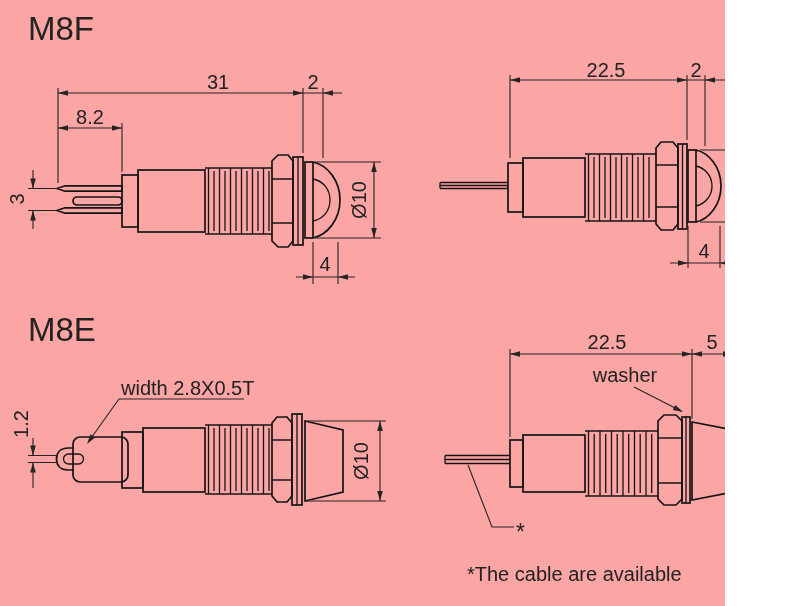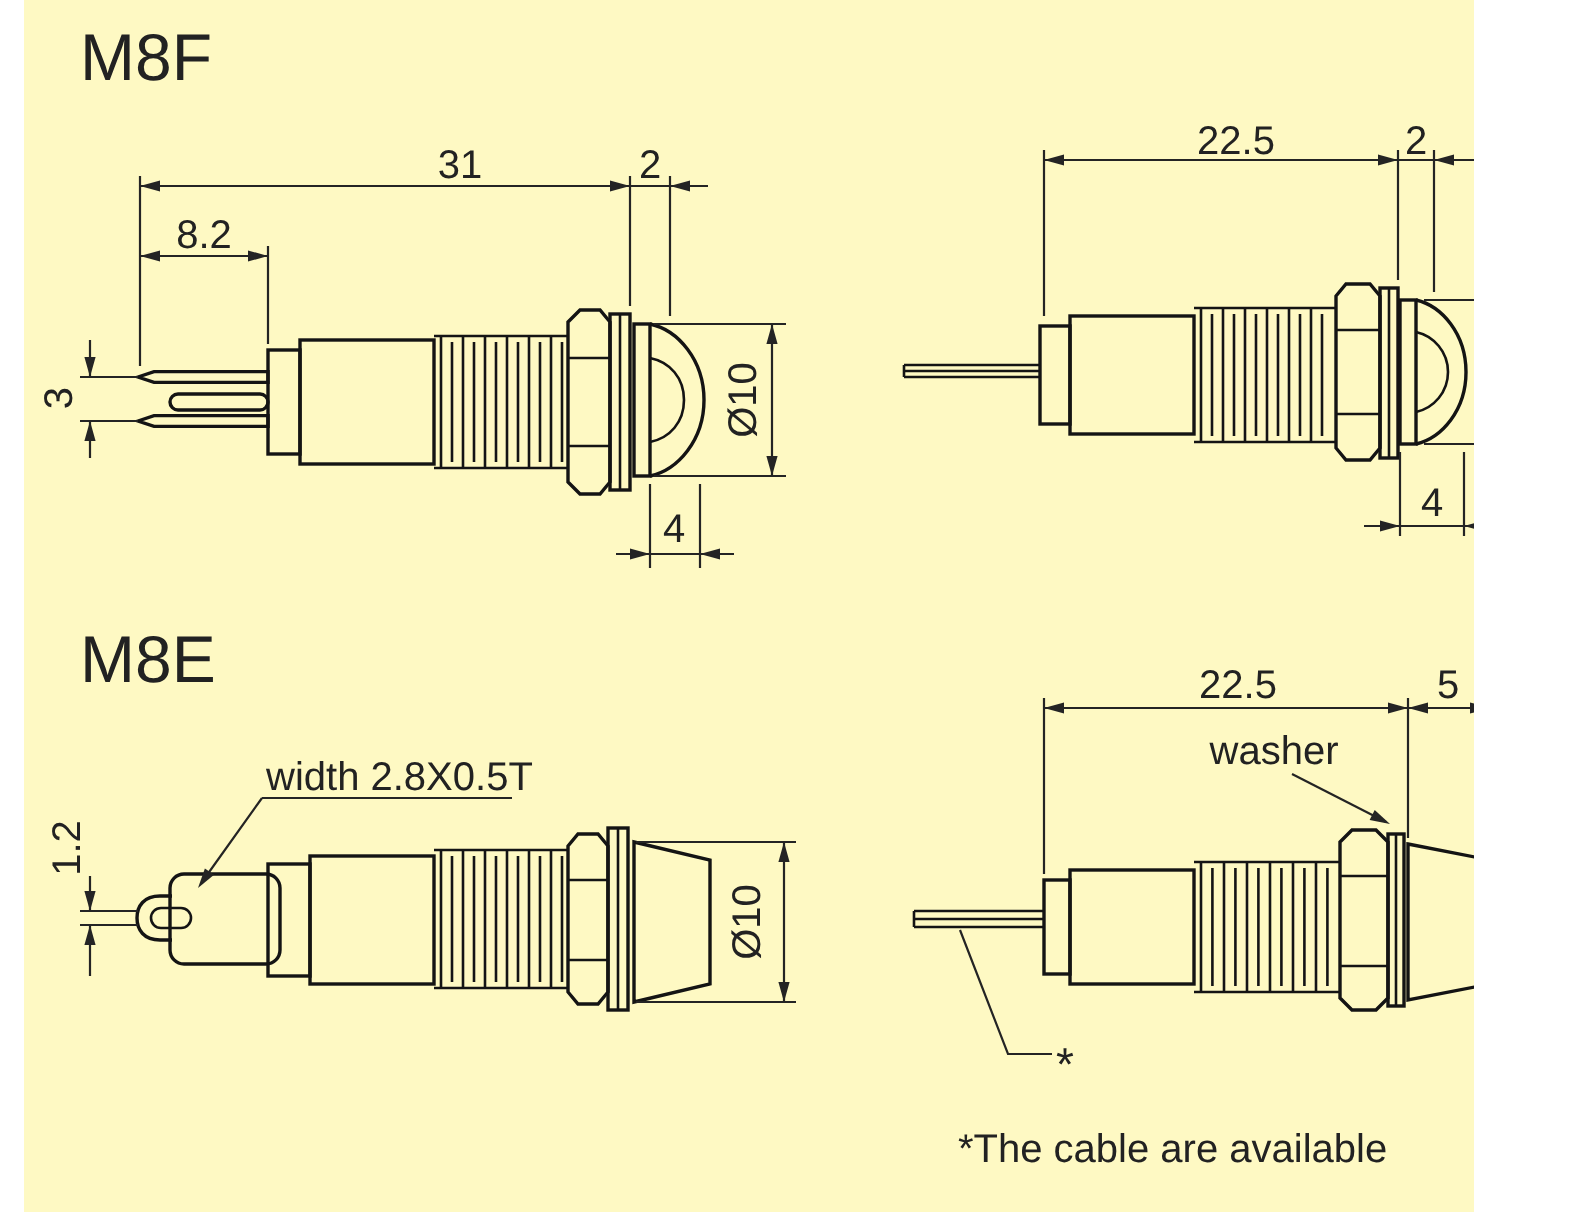--- a/index.html
+++ b/index.html
@@ -1,16 +1,16 @@
 <!DOCTYPE html>
 <html><head>
 <meta charset="utf-8">
 <style>
   html,body{margin:0;padding:0;background:#fff;}
-  .canvas{position:relative;width:725px;height:606px;background:#fef9c3;overflow:hidden;margin-left:12px;}
+  .canvas{position:relative;width:725px;height:606px;background:#fca5a5;overflow:hidden;}
   svg text{font-family:"Liberation Sans", sans-serif;fill:#222222;}
   .ttl{font-size:33px;}
   .dim{font-size:20px;}
   .mark{font-size:23px;}
   .o{fill:none;stroke:#141414;stroke-width:1.7;stroke-linejoin:miter;stroke-linecap:butt;}
   .t{fill:none;stroke:#141414;stroke-width:1.3;}
   .d{fill:none;stroke:#242424;stroke-width:1.1;}
   .ar{fill:#242424;stroke:none;}
 </style>
 </head>

